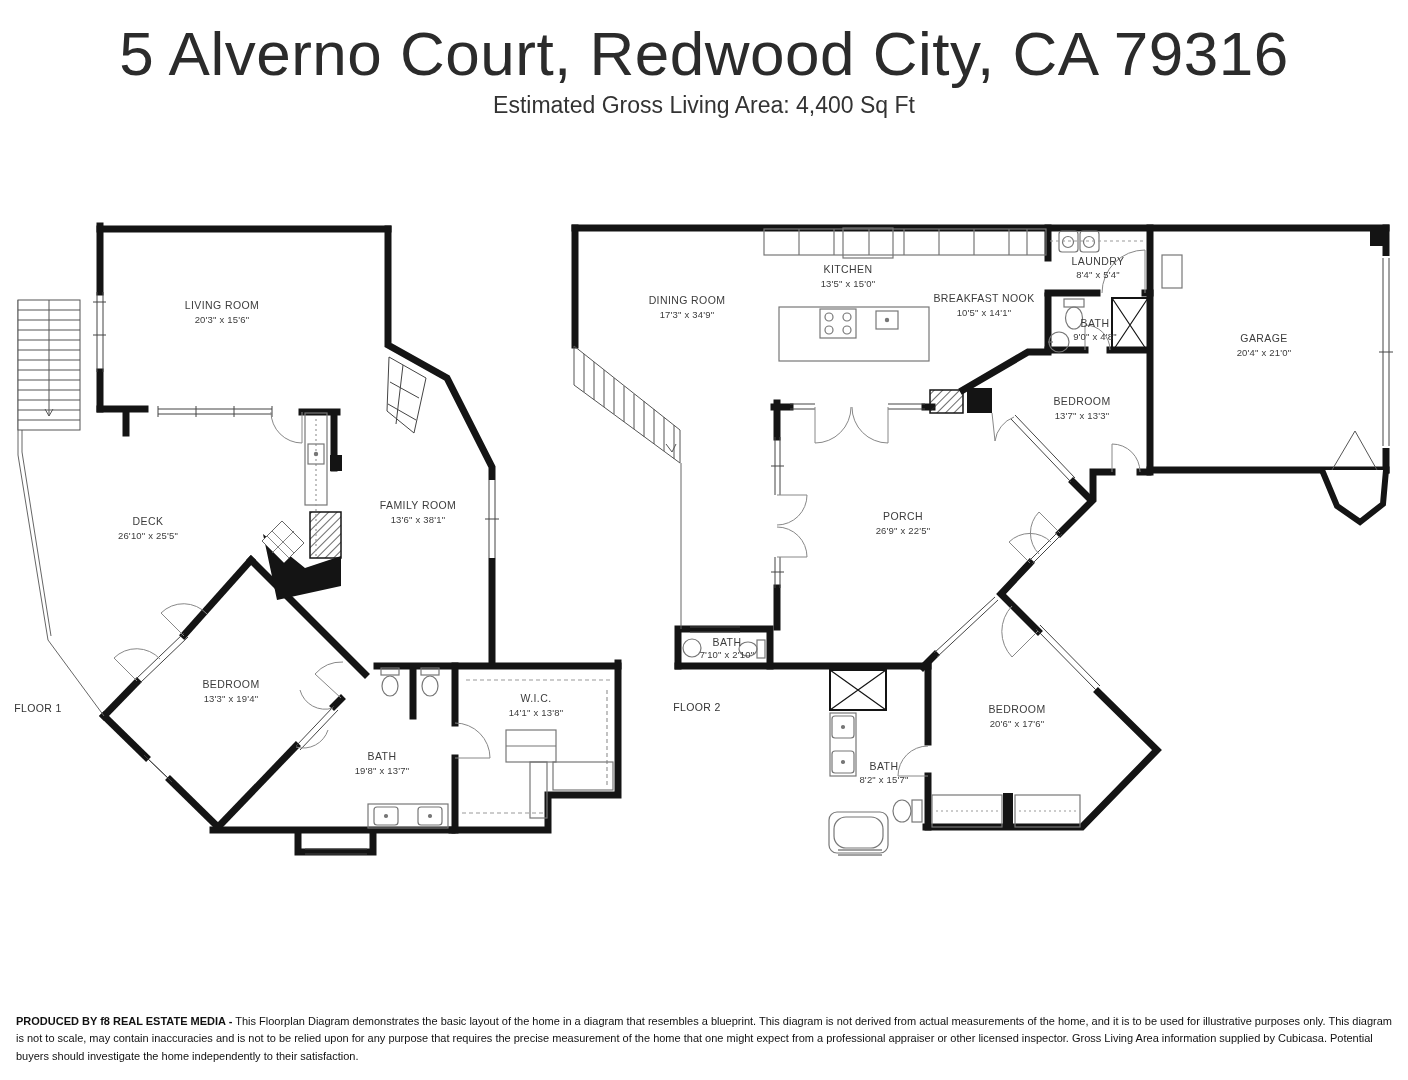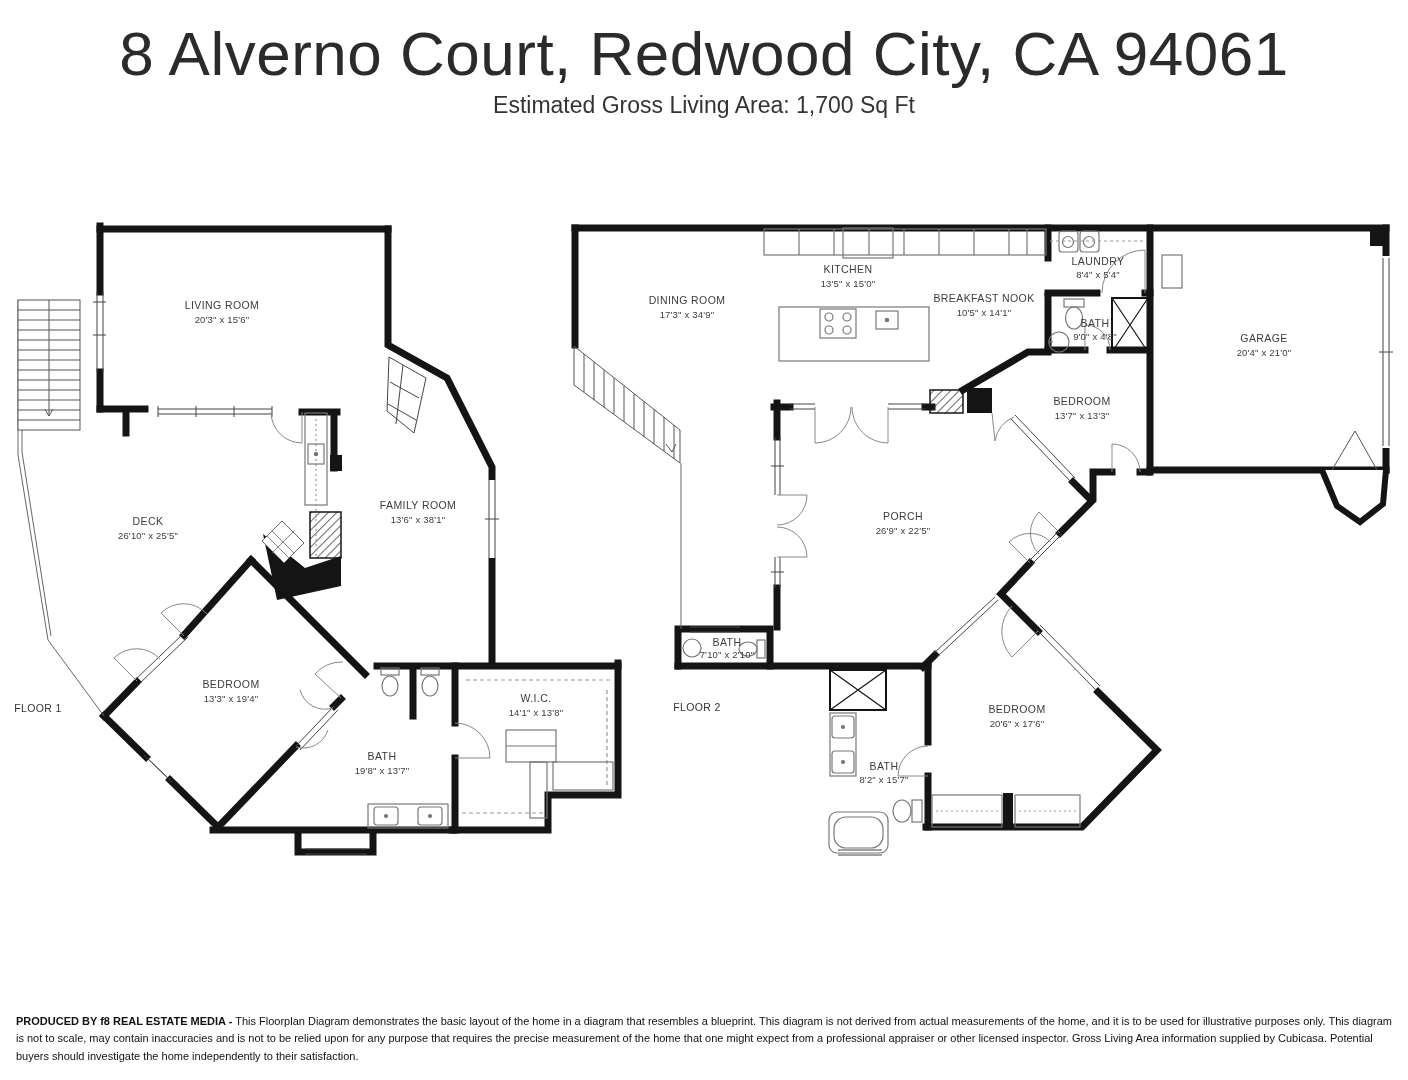--- a/index.html
+++ b/index.html
@@ -14,22 +14,22 @@
   .footer b{font-weight:bold;}
   svg{position:absolute;left:0;top:0;}
   svg text{font-family:"Liberation Sans","DejaVu Sans",sans-serif;fill:#3c3c3c;}
   .room-name{font-size:10.5px;letter-spacing:.4px;}
   .room-dims{font-size:9.5px;letter-spacing:.2px;}
   .floor-label{font-size:10.5px;letter-spacing:.4px;fill:#333;}
 </style>
 </head>
 <body>
 
-<div class="title">8 Alverno Court, Redwood City, CA 94061</div>
-<div class="subtitle">Estimated Gross Living Area: 1,700 Sq Ft</div>
+<div class="title">5 Alverno Court, Redwood City, CA 79316</div>
+<div class="subtitle">Estimated Gross Living Area: 4,400 Sq Ft</div>
 
 <svg width="1408" height="1080" viewBox="0 0 1408 1080">
   <defs>
     <pattern id="hatch" width="6" height="6" patternUnits="userSpaceOnUse" patternTransform="rotate(45)">
       <line x1="0" y1="0" x2="0" y2="6" stroke="#2a2a2a" stroke-width="1.4"></line>
     </pattern>
   </defs>
 
   <g stroke="#141414" stroke-width="7" fill="none" stroke-linecap="square" stroke-linejoin="miter">
     <path d="M100,229 H388"></path>

